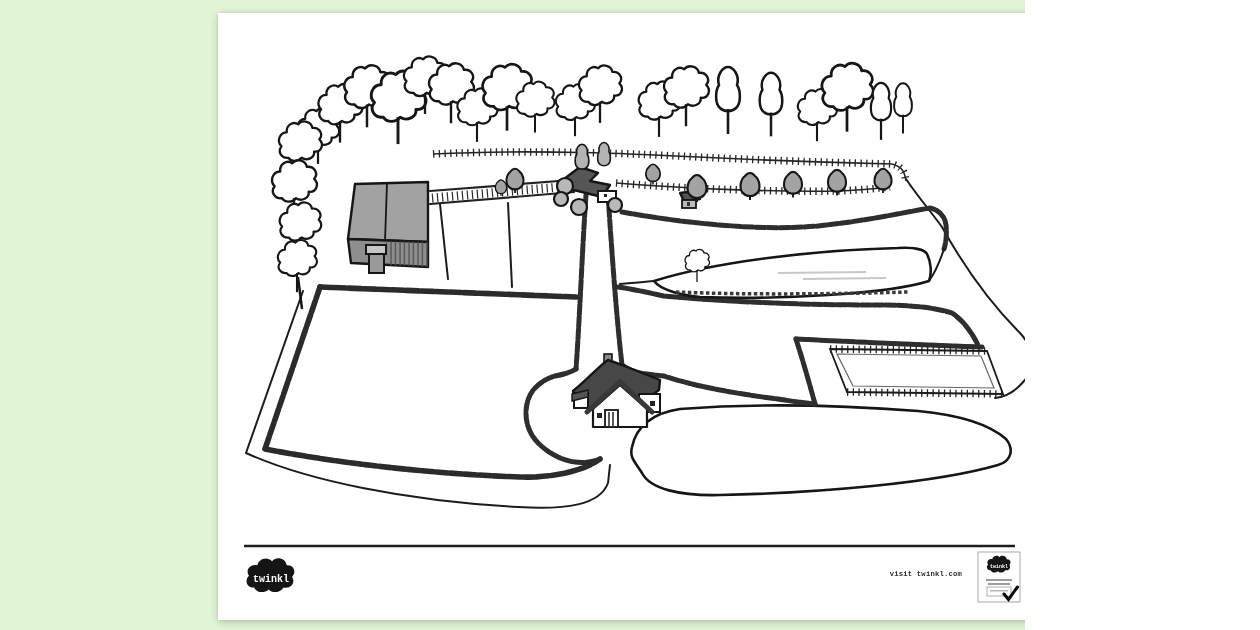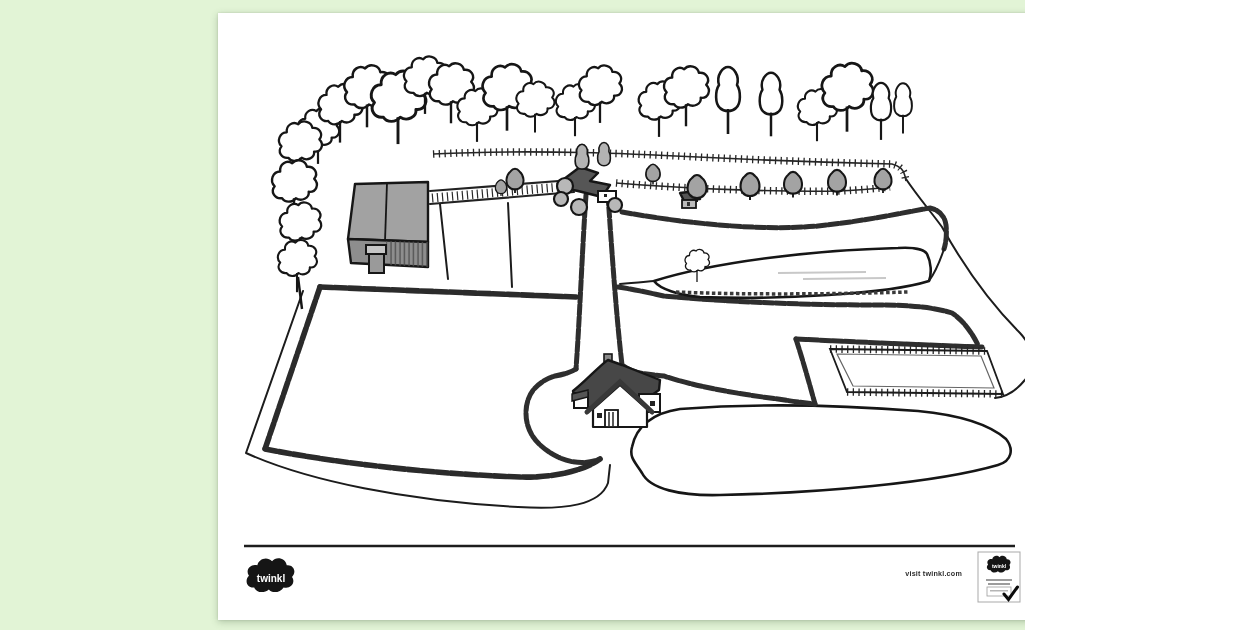--- a/index.html
+++ b/index.html
@@ -1,21 +1,21 @@
 <!DOCTYPE html>
 <html><head>
 <meta charset="utf-8">
 <style>
   html,body{margin:0;padding:0;}
   .canvas{
     position:relative;
     width:1025px;height:630px;
     background:#e2f4d6;
     overflow:hidden;
-    font-family:Liberation Sans, sans-serif;
+    font-family:Liberation Mono, monospace;
   }
   .paper{
     position:absolute;
     left:218px;top:13px;
     width:827px;height:607px;
     background:#ffffff;
     box-shadow:0 2px 7px rgba(60,90,55,.30), 0 0 2px rgba(0,0,0,.12);
   }
   .paper svg{display:block;width:827px;height:607px;}
 

